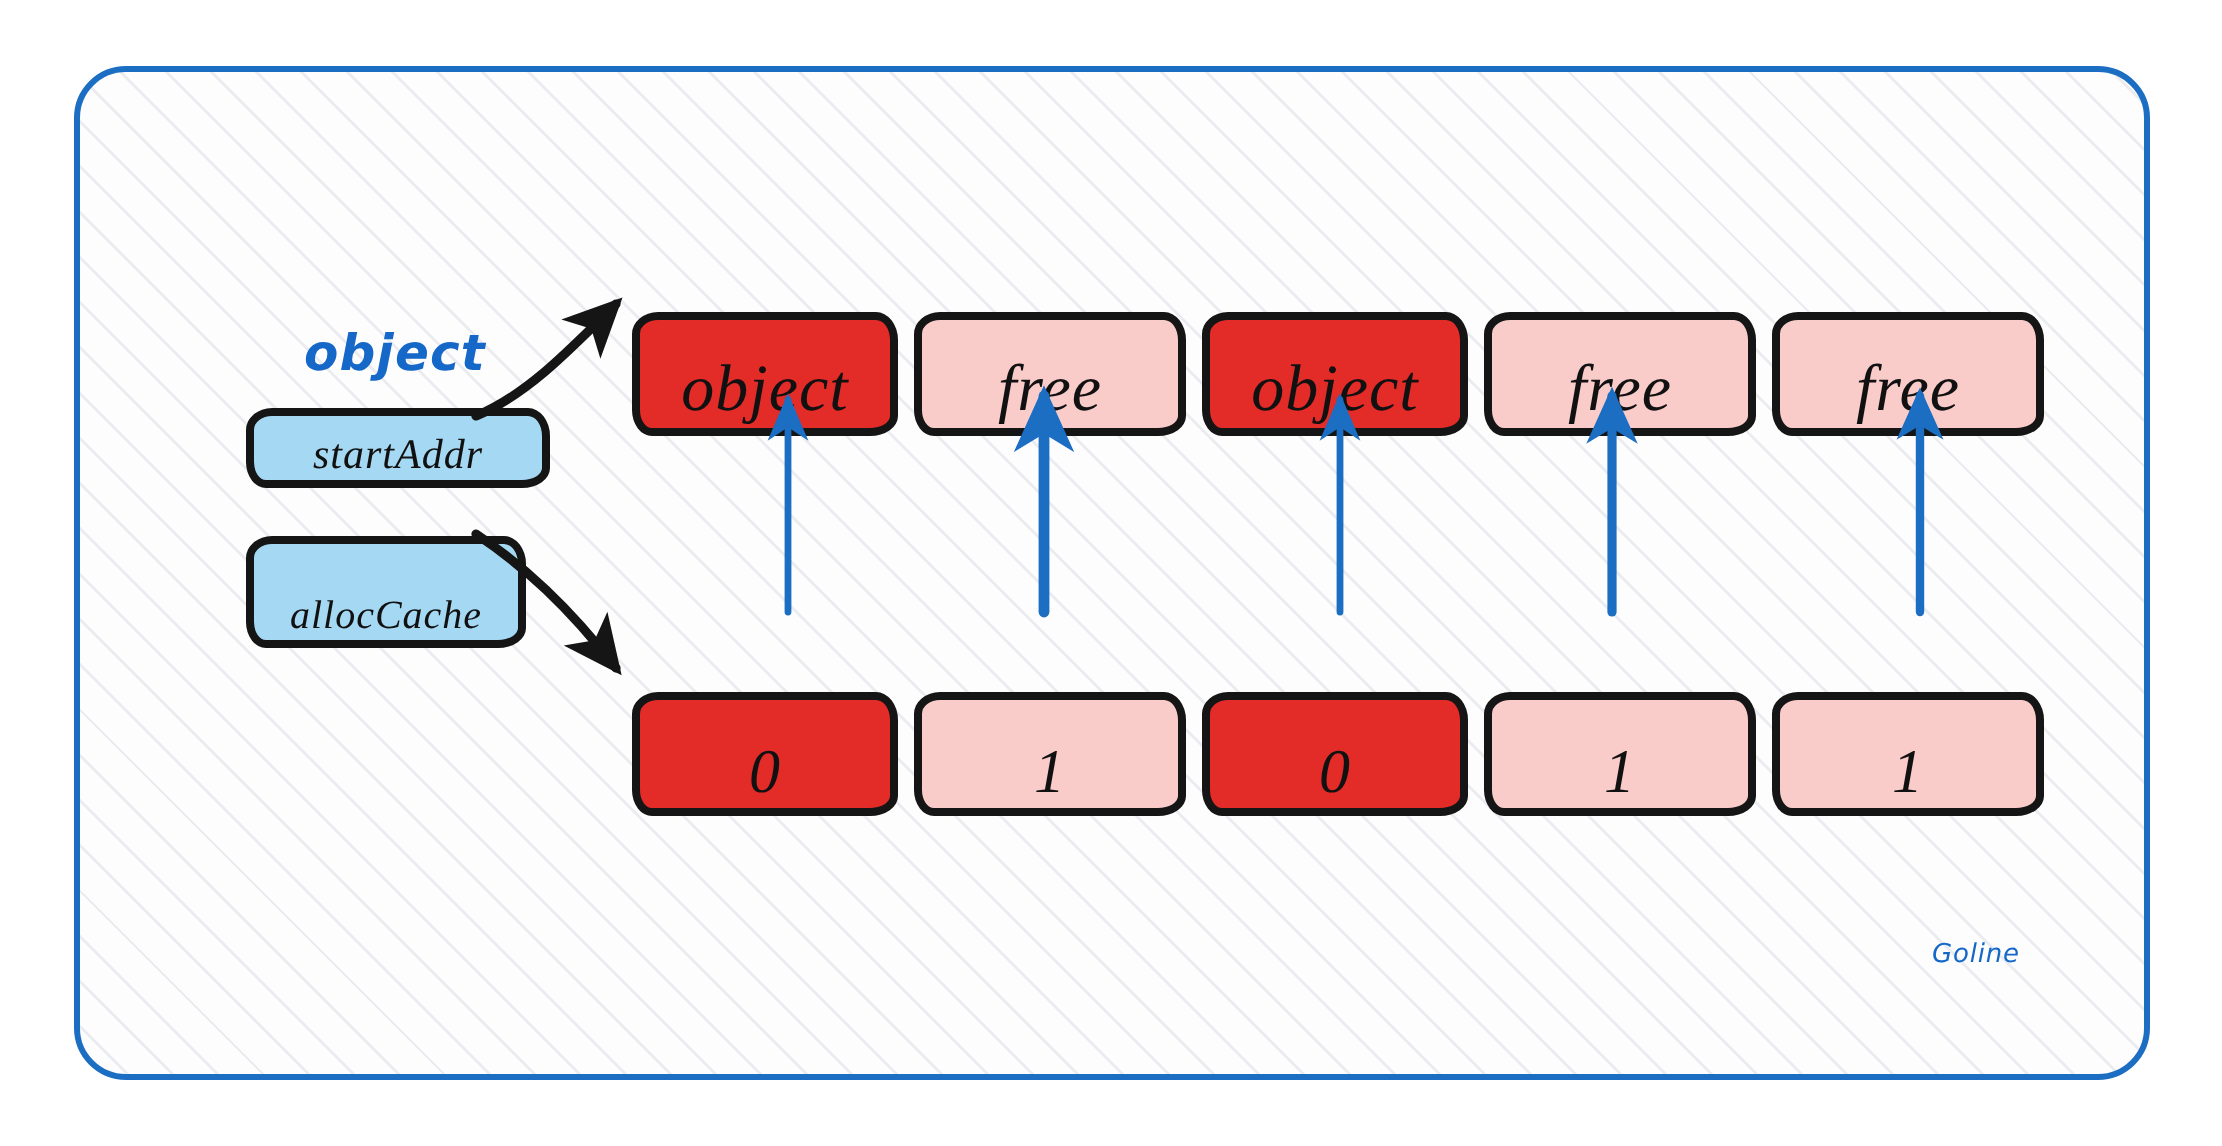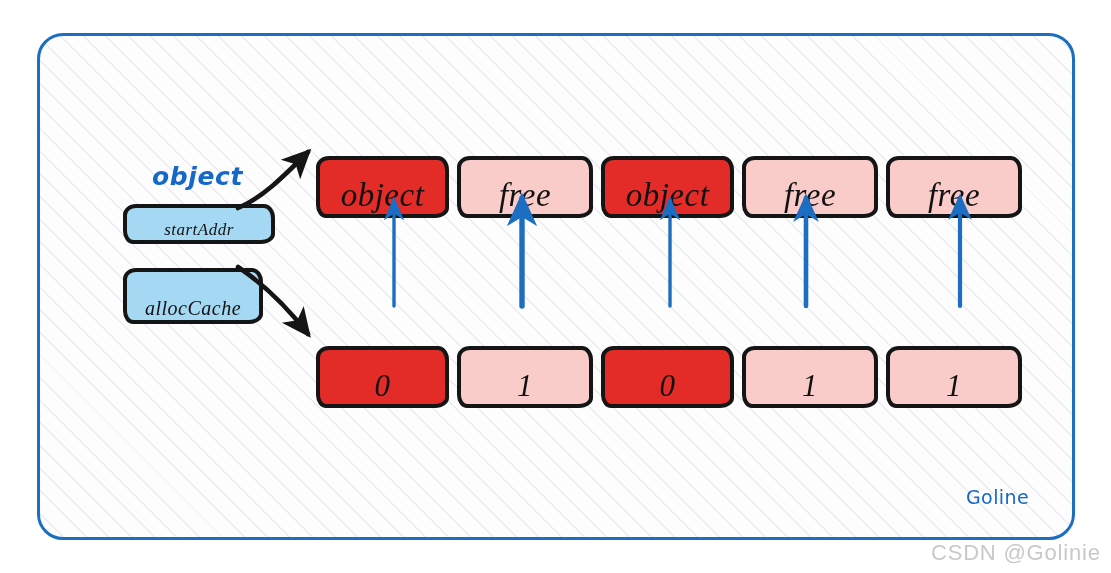--- a/index.html
+++ b/index.html
@@ -63,21 +63,21 @@
     font-weight: bold;
     font-style: italic;
     color: #1668c8;
     letter-spacing: 0.6px;
   }
   .field-start {
     left: 83px;
     top: 168px;
     width: 152px;
     height: 40px;
-    font-size: 17px;
+    font-size: 21px;
     font-style: italic;
   }
   .field-alloc {
     left: 83px;
     top: 232px;
     width: 140px;
     height: 56px;
     font-size: 20px;
     font-style: italic;
   }
@@ -90,24 +90,24 @@
   }
   .row-top .slot   { top: 120px; }
   .row-bot .slot   { top: 310px; }
   .row-bot .slot   { font-size: 31px; }
 
   
   .signature {
     position: absolute;
     left: 963px;
     top: 467px;
-    font-size: 19px;
+    font-size: 13px;
+    font-style: italic;
     color: #1668c8;
     letter-spacing: 0.4px;
-    margin-top: 16px;
   }
   .watermark {
     position: absolute;
     left: 931px;
     top: 540px;
     font-size: 22px;
     color: #c9c9c9;
     letter-spacing: 0.8px;
     font-family: "Liberation Sans", sans-serif;
   }
@@ -197,14 +197,13 @@
 
     <path d="M522,306 L522,198" fill="none" stroke="#1b6ec2" stroke-width="5.4" stroke-linecap="round" marker-end="url(#ahead-blue)"></path>
 
     <path d="M670,306 L670,200" fill="none" stroke="#1b6ec2" stroke-width="3.4" stroke-linecap="round" marker-end="url(#ahead-blue-thin)"></path>
 
     <path d="M806,306 L806,198" fill="none" stroke="#1b6ec2" stroke-width="4.6" stroke-linecap="round" marker-end="url(#ahead-blue)"></path>
 
     <path d="M960,306 L960,198" fill="none" stroke="#1b6ec2" stroke-width="4.2" stroke-linecap="round" marker-end="url(#ahead-blue)"></path>
   </svg>
 
-  <div class="watermark">CSDN @Golinie</div>
 </div>
 
 </body></html>

